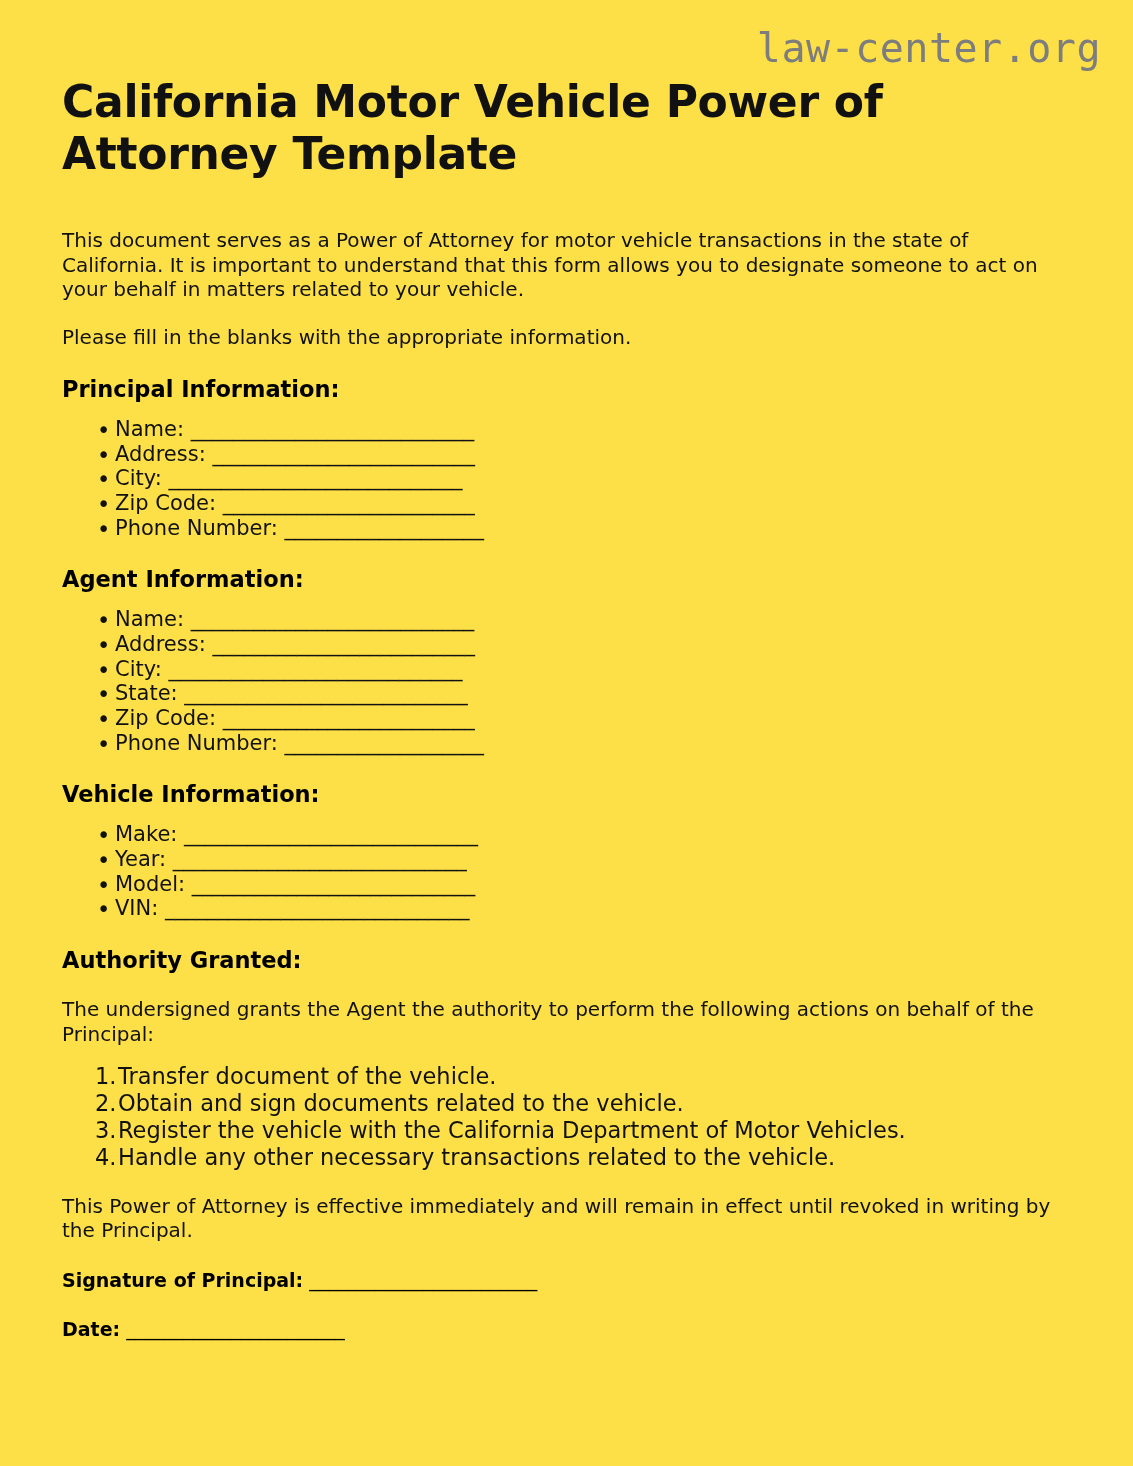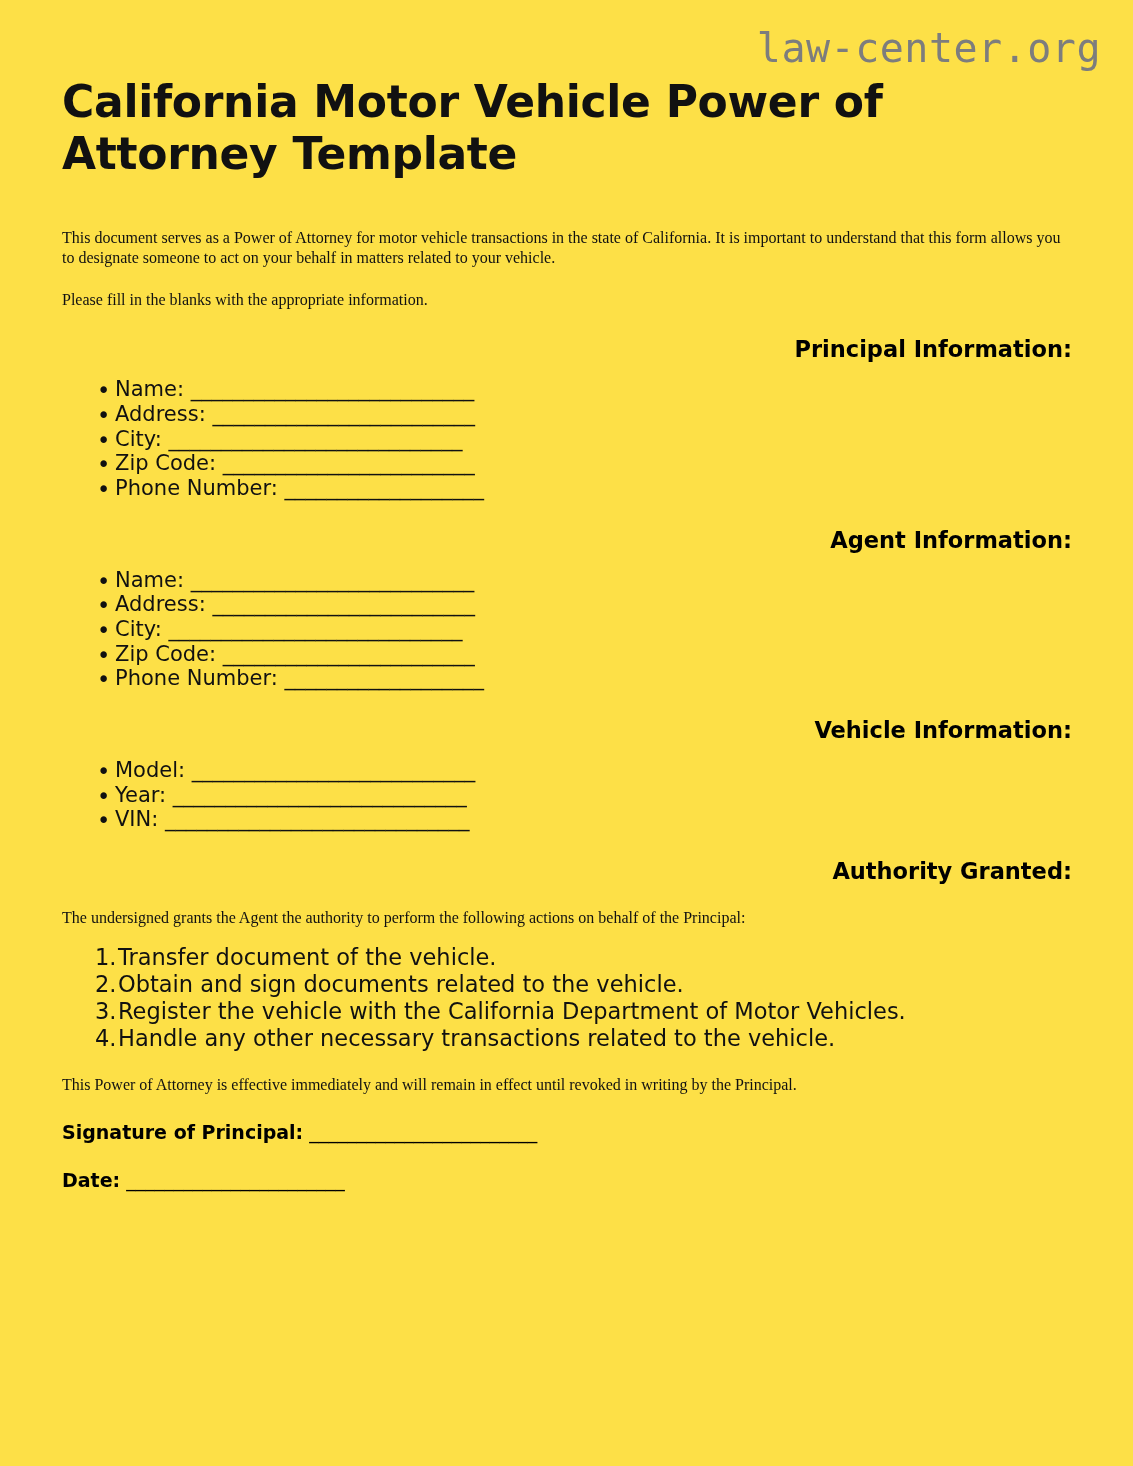--- a/index.html
+++ b/index.html
@@ -50,45 +50,43 @@
     font-size: 44px;
     line-height: 1.18;
     letter-spacing: -0.3px;
     margin: 0 0 0 0;
     padding: 0;
     color: #111111;
     max-width: 880px;
   }
 
   p.body-text {
-    font-size: 16px;
+    font-size: 20px;
     line-height: 1.24;
     margin: 0;
     padding: 0;
     color: #111111;
-    font-family: Liberation Serif, serif;
   }
 
   .gap-intro  { height: 48px; }
   .gap-para   { height: 23px; }
   .gap-head   { height: 26px; }
   .gap-list   { height: 14px; }
   .gap-sec    { height: 26px; }
   .gap-numlist{ height: 16px; }
   .gap-sign   { height: 26px; }
 
   h2.section-head {
     font-family: "DejaVu Sans", sans-serif;
     font-weight: bold;
     font-size: 22.5px;
     line-height: 1.2;
     margin: 0;
     padding: 0;
     color: #000000;
-    text-align: right;
   }
 
   ul.field-list {
     list-style: none;
     margin: 0;
     padding: 0;
   }
 
   ul.field-list > li {
     position: relative;
@@ -186,33 +184,35 @@
     <div class="gap-sec"></div>
 
     <h2 class="section-head">Agent Information:</h2>
 
     <div class="gap-list"></div>
 
     <ul class="field-list">
       <li><span>Name:</span><span class="blank"> ___________________________</span></li>
       <li><span>Address:</span><span class="blank"> _________________________</span></li>
       <li><span>City:</span><span class="blank"> ____________________________</span></li>
+      <li><span>State:</span><span class="blank"> ___________________________</span></li>
       <li><span>Zip Code:</span><span class="blank"> ________________________</span></li>
       <li><span>Phone Number:</span><span class="blank"> ___________________</span></li>
     </ul>
 
     <div class="gap-sec"></div>
 
     <h2 class="section-head">Vehicle Information:</h2>
 
     <div class="gap-list"></div>
 
     <ul class="field-list">
+      <li><span>Make:</span><span class="blank"> ____________________________</span></li>
+      <li><span>Year:</span><span class="blank"> ____________________________</span></li>
       <li><span>Model:</span><span class="blank"> ___________________________</span></li>
-      <li><span>Year:</span><span class="blank"> ____________________________</span></li>
       <li><span>VIN:</span><span class="blank"> _____________________________</span></li>
     </ul>
 
     <div class="gap-sec"></div>
 
     <h2 class="section-head">Authority Granted:</h2>
 
     <div class="gap-para"></div>
 
     <p class="body-text">The undersigned grants the Agent the authority to perform the following actions on behalf of the Principal:</p>

